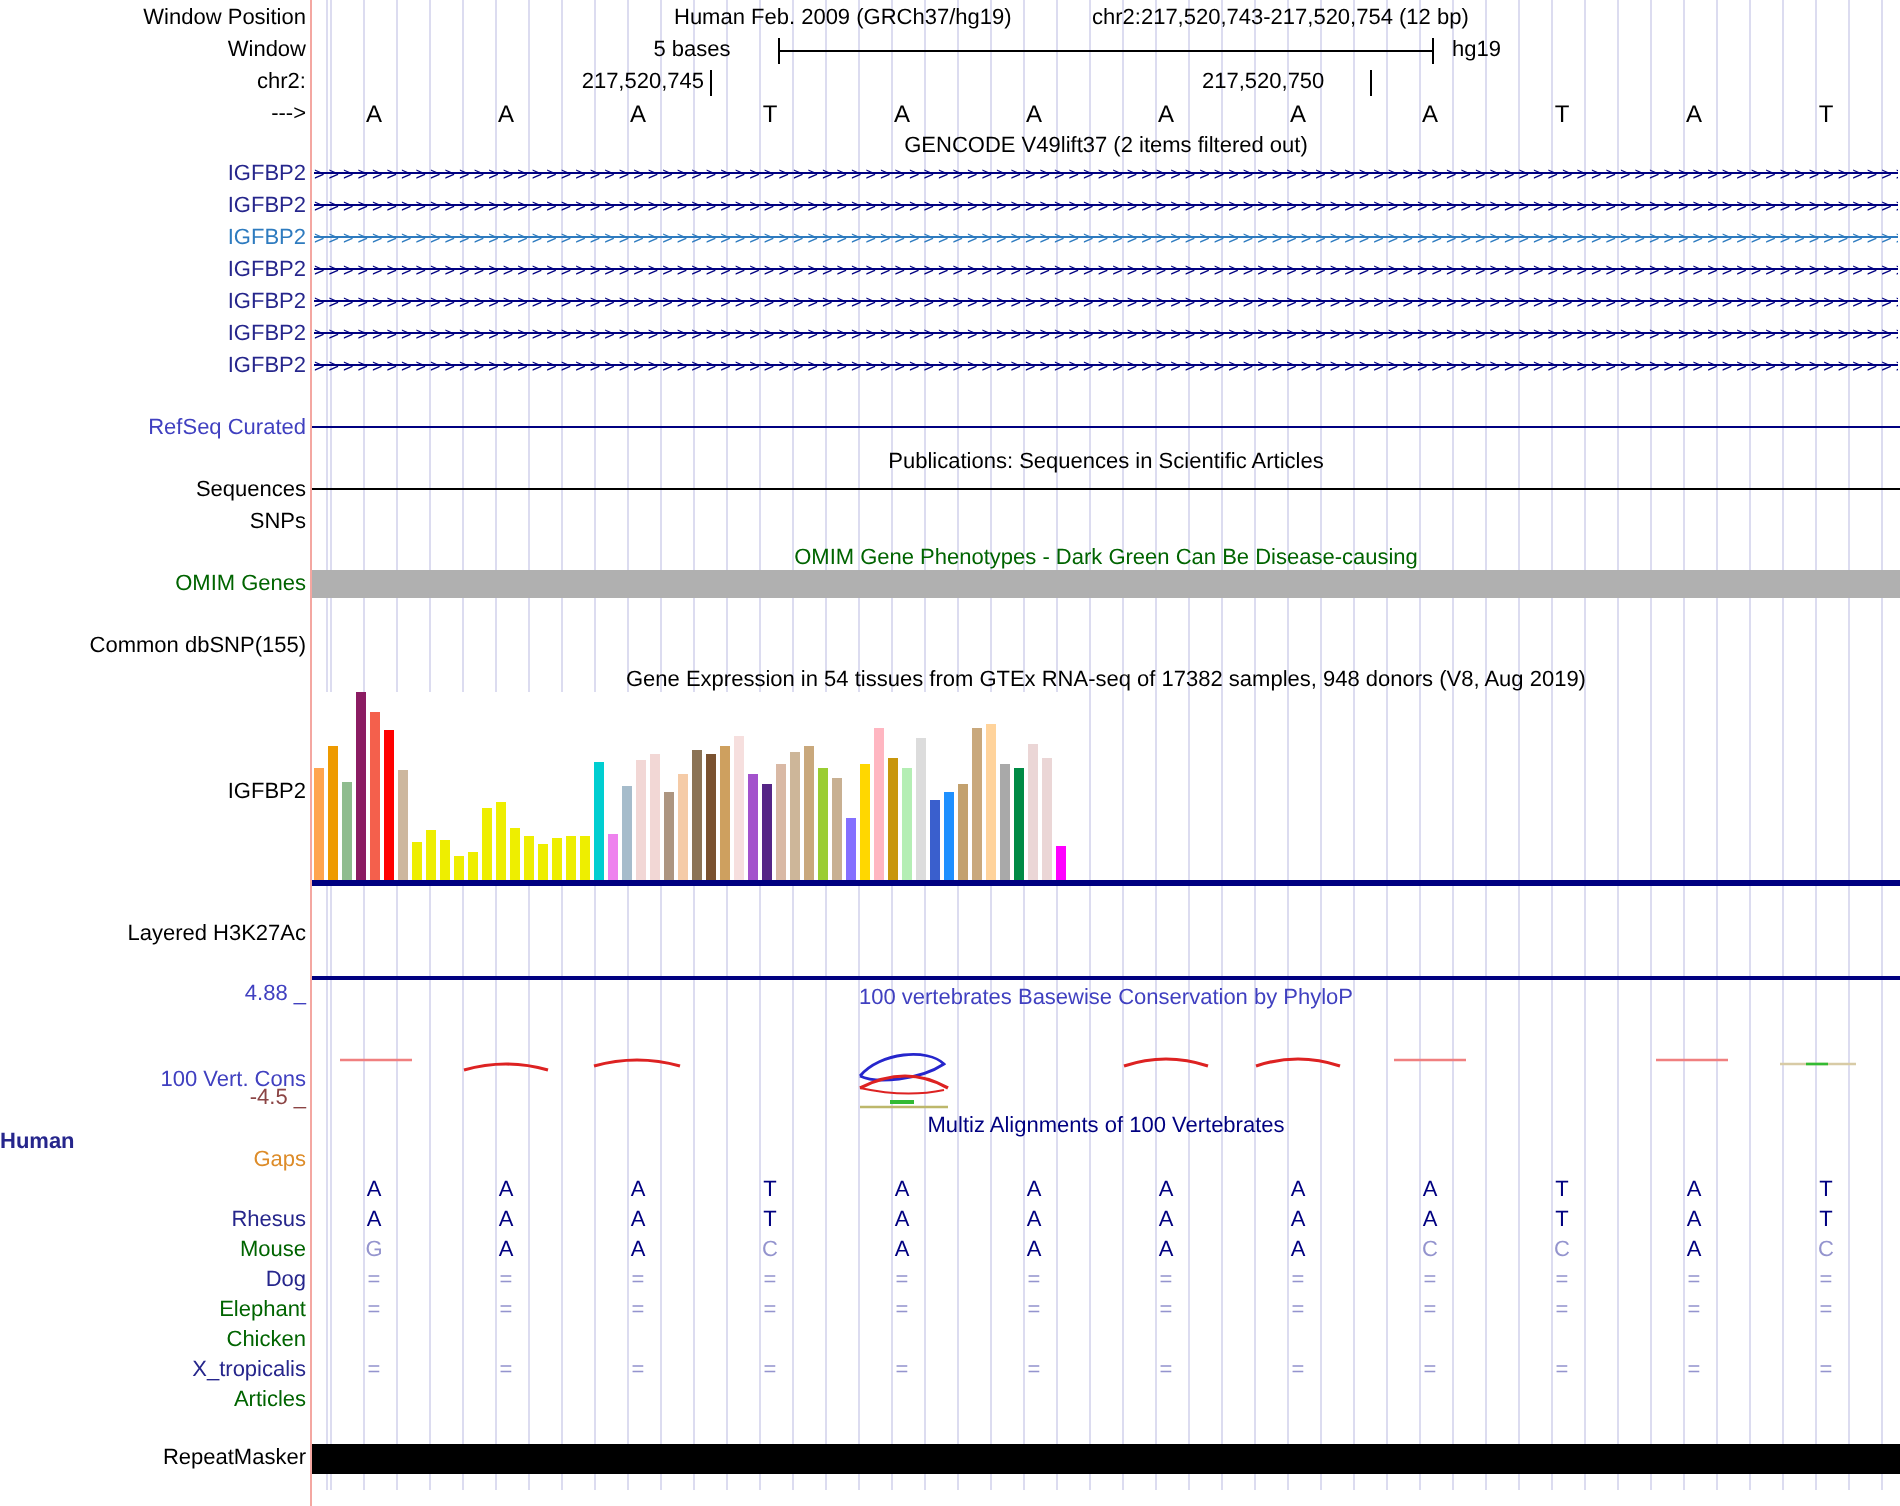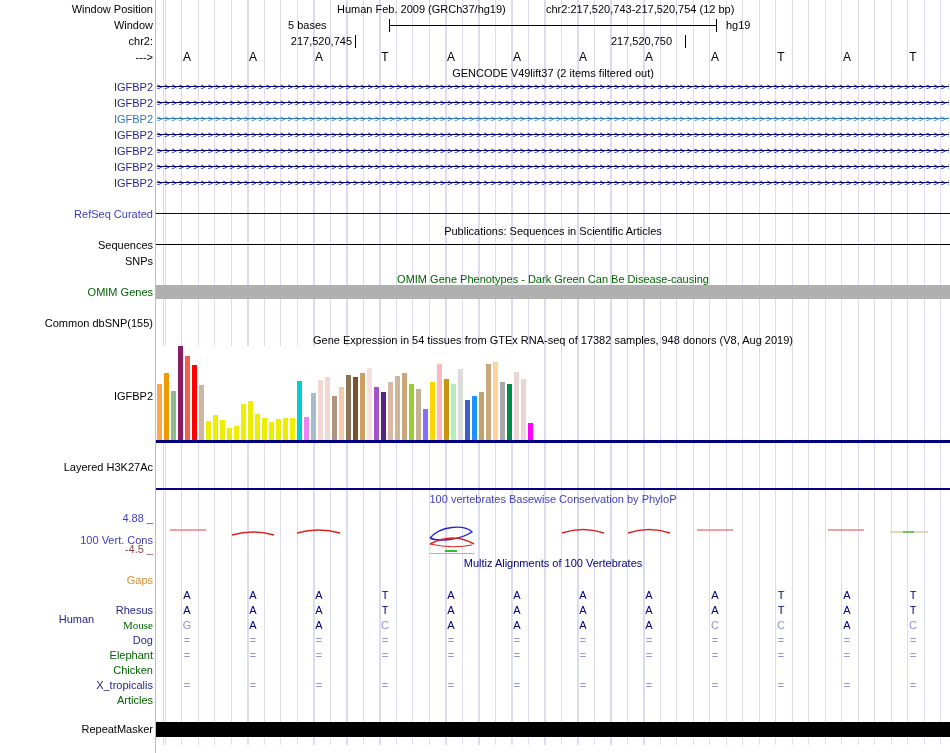--- a/index.html
+++ b/index.html
@@ -23,21 +23,21 @@
 <div class="stage" id="stage">
 
   <div class="grid"></div>
   <div style="position:absolute;left:155px;top:0;width:1px;height:753px;background:#F4A7A1"></div>
 
   <div class="txt llabel" style="top:2px">Window Position</div>
   <div class="txt" style="left:337px;top:2px">Human Feb. 2009 (GRCh37/hg19)</div>
   <div class="txt" style="left:546px;top:2px">chr2:217,520,743-217,520,754 (12 bp)</div>
 
   <div class="txt llabel" style="top:18px">Window</div>
-  <div class="txt" style="left:288px;top:18px;width:84px;text-align:left">5 bases</div>
+  <div class="txt" style="left:304px;top:18px;width:84px;text-align:center">5 bases</div>
   <div style="position:absolute;left:389px;top:25px;width:327px;height:1px;background:#000"></div>
   <div style="position:absolute;left:389px;top:19px;width:1px;height:13px;background:#000"></div>
   <div style="position:absolute;left:716px;top:19px;width:1px;height:13px;background:#000"></div>
   <div class="txt" style="left:726px;top:18px">hg19</div>
 
   <div class="txt llabel" style="top:34px">chr2:</div>
   <div class="txt llabel" style="top:50px">---&gt;</div>
 
   <div class="txt title" style="top:66px">GENCODE V49lift37 (2 items filtered out)</div>
 
@@ -112,21 +112,21 @@
       <div style="position: absolute; left: 358px; bottom: 0px; width: 5px; height: 68px; background: rgb(235, 214, 214);"></div>
       <div style="position: absolute; left: 365px; bottom: 0px; width: 5px; height: 61px; background: rgb(235, 214, 214);"></div>
       <div style="position: absolute; left: 372px; bottom: 0px; width: 5px; height: 17px; background: rgb(255, 0, 255);"></div>
     </div>
   <div class="hline" style="top:440px;height:3px;background:#000080"></div>
 
   <div class="txt llabel" style="top:460px">Layered H3K27Ac</div>
   <div class="hline" style="top:488px;height:2px;background:#000080"></div>
 
   <div class="txt title c-trackblue" style="top:492px">100 vertebrates Basewise Conservation by PhyloP</div>
-  <div class="txt llabel c-trackblue" style="top:511px">4.88 _</div>
+  <div class="txt llabel c-trackblue" style="top:490px">4.88 _</div>
   <div class="txt llabel c-trackblue" style="top:533px">100 Vert. Cons</div>
   <div class="txt llabel c-maroon" style="top:542px">-4.5 _</div>
   <div id="cons-plot" style="position:absolute;left:156px;top:494px;width:794px;height:62px"><svg width="794" height="62" viewBox="0 0 794 62">
         <line x1="14" y1="36" x2="50" y2="36" stroke="#F08080" stroke-width="1.3"></line>
         <path d="M76,41 Q97,35 118,41" fill="none" stroke="#DD2222" stroke-width="1.6"></path>
         <path d="M141,39 Q162.5,33 184,39" fill="none" stroke="#DD2222" stroke-width="1.6"></path>
         <path d="M274,44 C284,32 308,30 316,38 C304,46 282,48 274,44" fill="none" stroke="#2626CC" stroke-width="1.4"></path>
         <path d="M274,50 Q297,38 318,50" fill="none" stroke="#DD2222" stroke-width="1.6"></path>
         <path d="M274,50 Q297,55 316,51" fill="none" stroke="#DD2222" stroke-width="1"></path>
         <line x1="289" y1="57" x2="301" y2="57" stroke="#33BB33" stroke-width="2"></line>
@@ -139,21 +139,21 @@
         <line x1="747" y1="38" x2="758" y2="38" stroke="#33BB33" stroke-width="1.3"></line>
       </svg></div>
 
   <div class="txt title c-navy" style="top:556px">Multiz Alignments of 100 Vertebrates</div>
 
   <div class="txt llabel" style="top:722px">RepeatMasker</div>
   <div class="hline" style="top:722px;height:15px;background:#000"></div>
 
 <div style="position: absolute; left: 271px; top: 35px; width: 81px; text-align: right; font-size: 11px; line-height: 13px; white-space: nowrap;">217,520,745</div>
     <div style="position: absolute; left: 355px; top: 35px; width: 1px; height: 13px; background: rgb(0, 0, 0);"></div>
-    <div style="position: absolute; left: 601px; top: 35px; width: 81px; text-align: center; font-size: 11px; line-height: 13px; white-space: nowrap;">217,520,750</div>
+    <div style="position: absolute; left: 601px; top: 35px; width: 81px; text-align: left; font-size: 11px; line-height: 13px; white-space: nowrap;">217,520,750</div>
     <div style="position: absolute; left: 685px; top: 35px; width: 1px; height: 13px; background: rgb(0, 0, 0);"></div>
     <div style="position: absolute; left: 179px; top: 50px; width: 16px; text-align: center; font-size: 12px; line-height: 14px;">A</div>
     <div style="position: absolute; left: 245px; top: 50px; width: 16px; text-align: center; font-size: 12px; line-height: 14px;">A</div>
     <div style="position: absolute; left: 311px; top: 50px; width: 16px; text-align: center; font-size: 12px; line-height: 14px;">A</div>
     <div style="position: absolute; left: 377px; top: 50px; width: 16px; text-align: center; font-size: 12px; line-height: 14px;">T</div>
     <div style="position: absolute; left: 443px; top: 50px; width: 16px; text-align: center; font-size: 12px; line-height: 14px;">A</div>
     <div style="position: absolute; left: 509px; top: 50px; width: 16px; text-align: center; font-size: 12px; line-height: 14px;">A</div>
     <div style="position: absolute; left: 575px; top: 50px; width: 16px; text-align: center; font-size: 12px; line-height: 14px;">A</div>
     <div style="position: absolute; left: 641px; top: 50px; width: 16px; text-align: center; font-size: 12px; line-height: 14px;">A</div>
     <div style="position: absolute; left: 707px; top: 50px; width: 16px; text-align: center; font-size: 12px; line-height: 14px;">A</div>
@@ -168,21 +168,21 @@
     <div style="position: absolute; left: 157px; top: 113px; width: 792px; height: 12px; overflow: hidden; white-space: nowrap; font-size: 9px; letter-spacing: 2px; line-height: 12px; color: rgb(46, 123, 191); background-image: linear-gradient(rgb(46, 123, 191), rgb(46, 123, 191)); background-size: 100% 1px; background-position: 0px 5px; background-repeat: no-repeat;">&gt;&gt;&gt;&gt;&gt;&gt;&gt;&gt;&gt;&gt;&gt;&gt;&gt;&gt;&gt;&gt;&gt;&gt;&gt;&gt;&gt;&gt;&gt;&gt;&gt;&gt;&gt;&gt;&gt;&gt;&gt;&gt;&gt;&gt;&gt;&gt;&gt;&gt;&gt;&gt;&gt;&gt;&gt;&gt;&gt;&gt;&gt;&gt;&gt;&gt;&gt;&gt;&gt;&gt;&gt;&gt;&gt;&gt;&gt;&gt;&gt;&gt;&gt;&gt;&gt;&gt;&gt;&gt;&gt;&gt;&gt;&gt;&gt;&gt;&gt;&gt;&gt;&gt;&gt;&gt;&gt;&gt;&gt;&gt;&gt;&gt;&gt;&gt;&gt;&gt;&gt;&gt;&gt;&gt;&gt;&gt;&gt;&gt;&gt;&gt;&gt;&gt;&gt;&gt;&gt;&gt;&gt;&gt;&gt;&gt;&gt;&gt;&gt;&gt;&gt;&gt;&gt;&gt;&gt;&gt;</div>
     <div style="position: absolute; left: 0px; top: 128px; width: 153px; text-align: right; font-size: 11px; line-height: 14px; color: rgb(38, 38, 140);">IGFBP2</div>
     <div style="position: absolute; left: 157px; top: 129px; width: 792px; height: 12px; overflow: hidden; white-space: nowrap; font-size: 9px; letter-spacing: 2px; line-height: 12px; color: rgb(0, 0, 128); background-image: linear-gradient(rgb(0, 0, 128), rgb(0, 0, 128)); background-size: 100% 1px; background-position: 0px 5px; background-repeat: no-repeat;">&gt;&gt;&gt;&gt;&gt;&gt;&gt;&gt;&gt;&gt;&gt;&gt;&gt;&gt;&gt;&gt;&gt;&gt;&gt;&gt;&gt;&gt;&gt;&gt;&gt;&gt;&gt;&gt;&gt;&gt;&gt;&gt;&gt;&gt;&gt;&gt;&gt;&gt;&gt;&gt;&gt;&gt;&gt;&gt;&gt;&gt;&gt;&gt;&gt;&gt;&gt;&gt;&gt;&gt;&gt;&gt;&gt;&gt;&gt;&gt;&gt;&gt;&gt;&gt;&gt;&gt;&gt;&gt;&gt;&gt;&gt;&gt;&gt;&gt;&gt;&gt;&gt;&gt;&gt;&gt;&gt;&gt;&gt;&gt;&gt;&gt;&gt;&gt;&gt;&gt;&gt;&gt;&gt;&gt;&gt;&gt;&gt;&gt;&gt;&gt;&gt;&gt;&gt;&gt;&gt;&gt;&gt;&gt;&gt;&gt;&gt;&gt;&gt;&gt;&gt;&gt;&gt;&gt;&gt;&gt;</div>
     <div style="position: absolute; left: 0px; top: 144px; width: 153px; text-align: right; font-size: 11px; line-height: 14px; color: rgb(38, 38, 140);">IGFBP2</div>
     <div style="position: absolute; left: 157px; top: 145px; width: 792px; height: 12px; overflow: hidden; white-space: nowrap; font-size: 9px; letter-spacing: 2px; line-height: 12px; color: rgb(0, 0, 128); background-image: linear-gradient(rgb(0, 0, 128), rgb(0, 0, 128)); background-size: 100% 1px; background-position: 0px 5px; background-repeat: no-repeat;">&gt;&gt;&gt;&gt;&gt;&gt;&gt;&gt;&gt;&gt;&gt;&gt;&gt;&gt;&gt;&gt;&gt;&gt;&gt;&gt;&gt;&gt;&gt;&gt;&gt;&gt;&gt;&gt;&gt;&gt;&gt;&gt;&gt;&gt;&gt;&gt;&gt;&gt;&gt;&gt;&gt;&gt;&gt;&gt;&gt;&gt;&gt;&gt;&gt;&gt;&gt;&gt;&gt;&gt;&gt;&gt;&gt;&gt;&gt;&gt;&gt;&gt;&gt;&gt;&gt;&gt;&gt;&gt;&gt;&gt;&gt;&gt;&gt;&gt;&gt;&gt;&gt;&gt;&gt;&gt;&gt;&gt;&gt;&gt;&gt;&gt;&gt;&gt;&gt;&gt;&gt;&gt;&gt;&gt;&gt;&gt;&gt;&gt;&gt;&gt;&gt;&gt;&gt;&gt;&gt;&gt;&gt;&gt;&gt;&gt;&gt;&gt;&gt;&gt;&gt;&gt;&gt;&gt;&gt;&gt;</div>
     <div style="position: absolute; left: 0px; top: 160px; width: 153px; text-align: right; font-size: 11px; line-height: 14px; color: rgb(38, 38, 140);">IGFBP2</div>
     <div style="position: absolute; left: 157px; top: 161px; width: 792px; height: 12px; overflow: hidden; white-space: nowrap; font-size: 9px; letter-spacing: 2px; line-height: 12px; color: rgb(0, 0, 128); background-image: linear-gradient(rgb(0, 0, 128), rgb(0, 0, 128)); background-size: 100% 1px; background-position: 0px 5px; background-repeat: no-repeat;">&gt;&gt;&gt;&gt;&gt;&gt;&gt;&gt;&gt;&gt;&gt;&gt;&gt;&gt;&gt;&gt;&gt;&gt;&gt;&gt;&gt;&gt;&gt;&gt;&gt;&gt;&gt;&gt;&gt;&gt;&gt;&gt;&gt;&gt;&gt;&gt;&gt;&gt;&gt;&gt;&gt;&gt;&gt;&gt;&gt;&gt;&gt;&gt;&gt;&gt;&gt;&gt;&gt;&gt;&gt;&gt;&gt;&gt;&gt;&gt;&gt;&gt;&gt;&gt;&gt;&gt;&gt;&gt;&gt;&gt;&gt;&gt;&gt;&gt;&gt;&gt;&gt;&gt;&gt;&gt;&gt;&gt;&gt;&gt;&gt;&gt;&gt;&gt;&gt;&gt;&gt;&gt;&gt;&gt;&gt;&gt;&gt;&gt;&gt;&gt;&gt;&gt;&gt;&gt;&gt;&gt;&gt;&gt;&gt;&gt;&gt;&gt;&gt;&gt;&gt;&gt;&gt;&gt;&gt;&gt;</div>
     <div style="position: absolute; left: 0px; top: 176px; width: 153px; text-align: right; font-size: 11px; line-height: 14px; color: rgb(38, 38, 140);">IGFBP2</div>
     <div style="position: absolute; left: 157px; top: 177px; width: 792px; height: 12px; overflow: hidden; white-space: nowrap; font-size: 9px; letter-spacing: 2px; line-height: 12px; color: rgb(0, 0, 128); background-image: linear-gradient(rgb(0, 0, 128), rgb(0, 0, 128)); background-size: 100% 1px; background-position: 0px 5px; background-repeat: no-repeat;">&gt;&gt;&gt;&gt;&gt;&gt;&gt;&gt;&gt;&gt;&gt;&gt;&gt;&gt;&gt;&gt;&gt;&gt;&gt;&gt;&gt;&gt;&gt;&gt;&gt;&gt;&gt;&gt;&gt;&gt;&gt;&gt;&gt;&gt;&gt;&gt;&gt;&gt;&gt;&gt;&gt;&gt;&gt;&gt;&gt;&gt;&gt;&gt;&gt;&gt;&gt;&gt;&gt;&gt;&gt;&gt;&gt;&gt;&gt;&gt;&gt;&gt;&gt;&gt;&gt;&gt;&gt;&gt;&gt;&gt;&gt;&gt;&gt;&gt;&gt;&gt;&gt;&gt;&gt;&gt;&gt;&gt;&gt;&gt;&gt;&gt;&gt;&gt;&gt;&gt;&gt;&gt;&gt;&gt;&gt;&gt;&gt;&gt;&gt;&gt;&gt;&gt;&gt;&gt;&gt;&gt;&gt;&gt;&gt;&gt;&gt;&gt;&gt;&gt;&gt;&gt;&gt;&gt;&gt;&gt;</div>
     <div style="position: absolute; left: 0px; top: 573px; width: 153px; text-align: right; font-size: 11px; line-height: 14px; color: rgb(221, 140, 41);">Gaps</div>
-    <div style="position: absolute; left: 0px; top: 612px; width: 153px; text-align: center; font-size: 11px; line-height: 14px; color: rgb(38, 38, 140);">Human</div>
+    <div style="position: absolute; left: 0px; top: 564px; width: 153px; text-align: left; font-size: 11px; line-height: 14px; color: rgb(38, 38, 140); font-weight: bold;">Human</div>
     <div style="position: absolute; left: 179px; top: 588px; width: 16px; text-align: center; font-size: 11px; line-height: 14px; color: rgb(0, 0, 128);">A</div>
     <div style="position: absolute; left: 245px; top: 588px; width: 16px; text-align: center; font-size: 11px; line-height: 14px; color: rgb(0, 0, 128);">A</div>
     <div style="position: absolute; left: 311px; top: 588px; width: 16px; text-align: center; font-size: 11px; line-height: 14px; color: rgb(0, 0, 128);">A</div>
     <div style="position: absolute; left: 377px; top: 588px; width: 16px; text-align: center; font-size: 11px; line-height: 14px; color: rgb(0, 0, 128);">T</div>
     <div style="position: absolute; left: 443px; top: 588px; width: 16px; text-align: center; font-size: 11px; line-height: 14px; color: rgb(0, 0, 128);">A</div>
     <div style="position: absolute; left: 509px; top: 588px; width: 16px; text-align: center; font-size: 11px; line-height: 14px; color: rgb(0, 0, 128);">A</div>
     <div style="position: absolute; left: 575px; top: 588px; width: 16px; text-align: center; font-size: 11px; line-height: 14px; color: rgb(0, 0, 128);">A</div>
     <div style="position: absolute; left: 641px; top: 588px; width: 16px; text-align: center; font-size: 11px; line-height: 14px; color: rgb(0, 0, 128);">A</div>
     <div style="position: absolute; left: 707px; top: 588px; width: 16px; text-align: center; font-size: 11px; line-height: 14px; color: rgb(0, 0, 128);">A</div>
     <div style="position: absolute; left: 773px; top: 588px; width: 16px; text-align: center; font-size: 11px; line-height: 14px; color: rgb(0, 0, 128);">T</div>
@@ -194,21 +194,21 @@
     <div style="position: absolute; left: 311px; top: 603px; width: 16px; text-align: center; font-size: 11px; line-height: 14px; color: rgb(0, 0, 128);">A</div>
     <div style="position: absolute; left: 377px; top: 603px; width: 16px; text-align: center; font-size: 11px; line-height: 14px; color: rgb(0, 0, 128);">T</div>
     <div style="position: absolute; left: 443px; top: 603px; width: 16px; text-align: center; font-size: 11px; line-height: 14px; color: rgb(0, 0, 128);">A</div>
     <div style="position: absolute; left: 509px; top: 603px; width: 16px; text-align: center; font-size: 11px; line-height: 14px; color: rgb(0, 0, 128);">A</div>
     <div style="position: absolute; left: 575px; top: 603px; width: 16px; text-align: center; font-size: 11px; line-height: 14px; color: rgb(0, 0, 128);">A</div>
     <div style="position: absolute; left: 641px; top: 603px; width: 16px; text-align: center; font-size: 11px; line-height: 14px; color: rgb(0, 0, 128);">A</div>
     <div style="position: absolute; left: 707px; top: 603px; width: 16px; text-align: center; font-size: 11px; line-height: 14px; color: rgb(0, 0, 128);">A</div>
     <div style="position: absolute; left: 773px; top: 603px; width: 16px; text-align: center; font-size: 11px; line-height: 14px; color: rgb(0, 0, 128);">T</div>
     <div style="position: absolute; left: 839px; top: 603px; width: 16px; text-align: center; font-size: 11px; line-height: 14px; color: rgb(0, 0, 128);">A</div>
     <div style="position: absolute; left: 905px; top: 603px; width: 16px; text-align: center; font-size: 11px; line-height: 14px; color: rgb(0, 0, 128);">T</div>
-    <div style="position: absolute; left: 0px; top: 618px; width: 153px; text-align: right; font-size: 11px; line-height: 14px; color: rgb(0, 100, 0); font-family: Liberation Serif, serif;">Mouse</div>
+    <div style="position: absolute; left: 0px; top: 618px; width: 153px; text-align: right; font-size: 11px; line-height: 14px; color: rgb(0, 100, 0);">Mouse</div>
     <div style="position: absolute; left: 179px; top: 618px; width: 16px; text-align: center; font-size: 11px; line-height: 14px; color: rgb(148, 148, 206);">G</div>
     <div style="position: absolute; left: 245px; top: 618px; width: 16px; text-align: center; font-size: 11px; line-height: 14px; color: rgb(0, 0, 128);">A</div>
     <div style="position: absolute; left: 311px; top: 618px; width: 16px; text-align: center; font-size: 11px; line-height: 14px; color: rgb(0, 0, 128);">A</div>
     <div style="position: absolute; left: 377px; top: 618px; width: 16px; text-align: center; font-size: 11px; line-height: 14px; color: rgb(148, 148, 206);">C</div>
     <div style="position: absolute; left: 443px; top: 618px; width: 16px; text-align: center; font-size: 11px; line-height: 14px; color: rgb(0, 0, 128);">A</div>
     <div style="position: absolute; left: 509px; top: 618px; width: 16px; text-align: center; font-size: 11px; line-height: 14px; color: rgb(0, 0, 128);">A</div>
     <div style="position: absolute; left: 575px; top: 618px; width: 16px; text-align: center; font-size: 11px; line-height: 14px; color: rgb(0, 0, 128);">A</div>
     <div style="position: absolute; left: 641px; top: 618px; width: 16px; text-align: center; font-size: 11px; line-height: 14px; color: rgb(0, 0, 128);">A</div>
     <div style="position: absolute; left: 707px; top: 618px; width: 16px; text-align: center; font-size: 11px; line-height: 14px; color: rgb(148, 148, 206);">C</div>
     <div style="position: absolute; left: 773px; top: 618px; width: 16px; text-align: center; font-size: 11px; line-height: 14px; color: rgb(148, 148, 206);">C</div>

